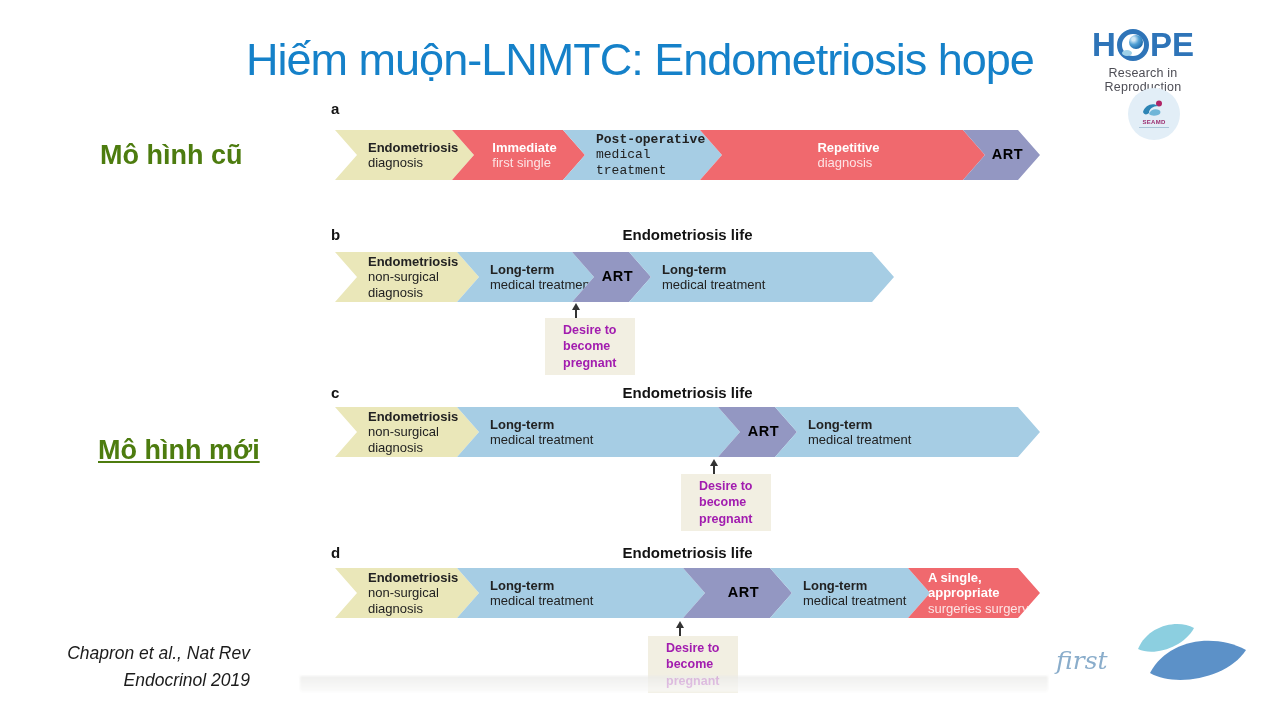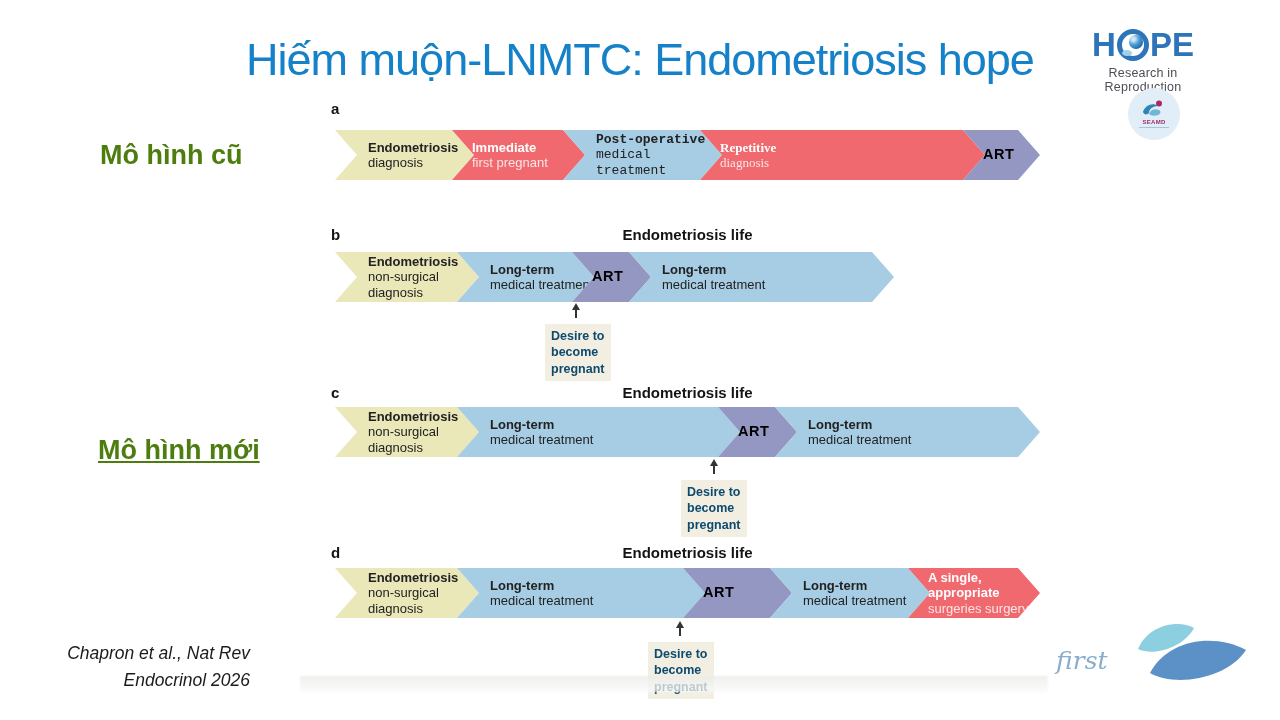--- a/index.html
+++ b/index.html
@@ -25,34 +25,34 @@
     font-weight:700;font-size:15px;color:#141414;}
   .bar{position:absolute;left:335px;width:705px;height:50px;display:flex;}
   .seg{position:relative;height:100%;flex:none;display:flex;align-items:center;
     clip-path:polygon(0 0, calc(100% - 22px) 0, 100% 50%, calc(100% - 22px) 100%, 0 100%, 22px 50%);}
   .seg + .seg{margin-left:-22px;}
   .seg.cream{background:#eae7b9;color:#222;}
   .seg.blue{background:#a6cde4;color:#222;}
   .seg.red{background:#f0696e;color:#fff;}
   .seg.purple{background:#9397c2;color:#000000;}
   .seg-text{font-size:13px;line-height:1.18;padding-left:33px;text-align:left;}
-  .seg.center{}
+  .seg.center{justify-content:center;}
   .seg.center .seg-text{padding:0 8px 0 20px;}
   .seg-text .l1{font-weight:700;display:block;}
   .seg-text .ln{font-weight:400;display:block;}
   .seg.red .seg-text .ln,.seg.purple .seg-text .ln{color:rgba(255,255,255,.82);}
   .seg-text.art{font-size:14.5px;font-weight:700;letter-spacing:.5px;}
 
   
   .up-arrow{position:absolute;width:12px;}
   .up-arrow .head{width:0;height:0;border-left:4px solid transparent;
     border-right:4px solid transparent;border-bottom:7px solid #333;margin:0 auto;}
   .up-arrow .shaft{width:2px;height:8px;background:#333;margin:0 auto;}
-  .desire-box{position:absolute;background:#f2efe2;padding:4px 6px;font-size:12.5px;
-    line-height:1.3;font-weight:600;color:#0c4a6e;margin-top:6px;}
+  .desire-box{position:absolute;background:#f2efe2;padding:4px 18px;font-size:12.5px;
+    line-height:1.3;font-weight:600;color:#a21caf;}
   .desire-box span{display:block;}
 
   
   .figure-band{position:absolute;left:300px;top:676px;width:748px;height:16px;
     background:linear-gradient(to bottom,#ebebe9,#fbfbfa);opacity:.75;filter:blur(1px);}
 
   
   .hope-top{position:absolute;left:1083px;top:26px;width:120px;text-align:center;}
   .hope-word{font-size:33px;font-weight:700;color:#2e74b8;display:flex;
     align-items:center;justify-content:center;gap:1px;}
@@ -110,30 +110,30 @@
       <div class="bar" style="top: 130px;">
         <div class="seg cream" style="width: 139px; z-index: 1;">
           <div class="seg-text">
             <span class="l1">Endometriosis</span>
             <span class="ln">diagnosis</span>
           </div>
         </div>
         <div class="seg red center" style="width: 133px; z-index: 2;">
           <div class="seg-text">
             <span class="l1">Immediate</span>
-            <span class="ln">first pregnant</span>
+            <span class="ln">first single</span>
           </div>
         </div>
         <div class="seg blue" style="width: 159px; z-index: 3; font-family: Liberation Mono, monospace;">
           <div class="seg-text">
             <span class="l1">Post-operative</span>
             <span class="ln">medical treatment</span>
           </div>
         </div>
-        <div class="seg red center" style="width: 285px; z-index: 4; font-family: Liberation Serif, serif;">
+        <div class="seg red center" style="width: 285px; z-index: 4;">
           <div class="seg-text">
             <span class="l1">Repetitive</span>
             <span class="ln">diagnosis</span>
           </div>
         </div>
         <div class="seg purple center" style="width: 77px; z-index: 5;">
           <div class="seg-text art">
             <span class="l1">ART</span>
           </div>
         </div>
@@ -254,21 +254,21 @@
         <span>Desire to</span>
         <span>become</span>
         <span>pregnant</span>
       </div>
     </div>
 
   <div class="figure-band"></div>
 
   <div class="citation">
     <div>Chapron et al., Nat Rev</div>
-    <div>Endocrinol 2026</div>
+    <div>Endocrinol 2019</div>
   </div>
 
   <div class="hope-bottom-word">first</div>
   <svg class="hope-leaves" width="140" height="80" viewBox="0 0 140 80">
     <path d="M20,34 C30,10 60,4 76,13 C66,32 36,42 20,34 Z" fill="#8ccfe0"></path>
     <path d="M32,58 C50,24 96,18 128,35 C110,63 58,73 32,58 Z" fill="#5c91c8"></path>
   </svg>
 
 </div>
 

